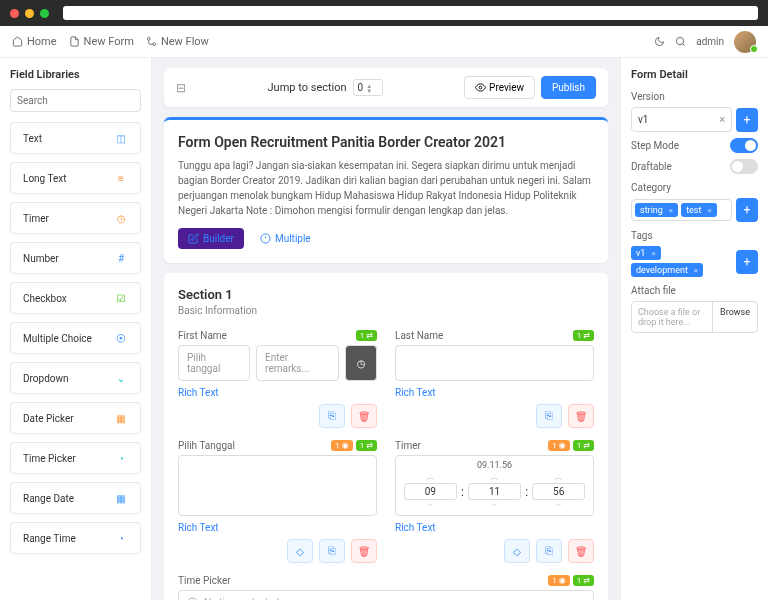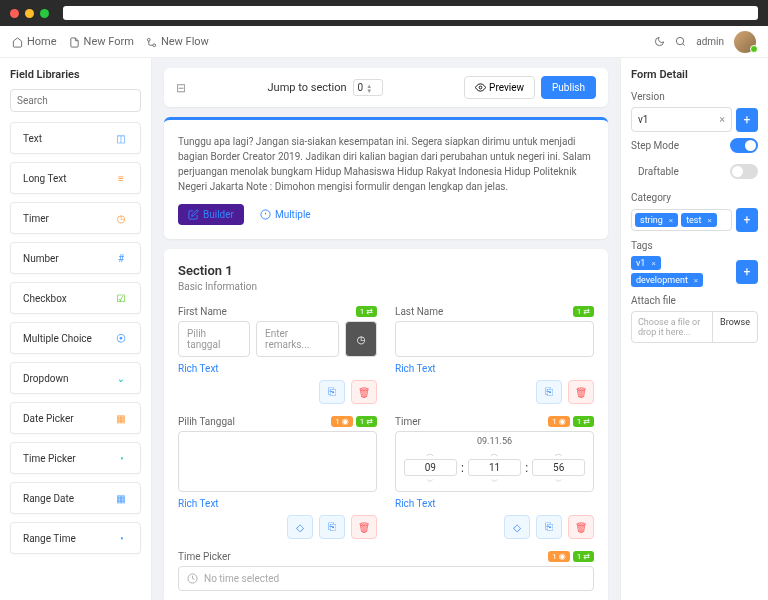--- a/index.html
+++ b/index.html
@@ -2,21 +2,21 @@
 <html><head>
 <meta charset="utf-8">
 <style>
 *{box-sizing:border-box;margin:0;padding:0;font-family:-apple-system,BlinkMacSystemFont,"Segoe UI",Roboto,sans-serif}
 body{background:#f0f2f5;font-size:12px;color:#333;width:768px;height:600px;overflow:hidden}
 .browser-bar{background:#2b2b2b;height:26px;display:flex;align-items:center;padding:0 10px;gap:6px}
 .dot{width:9px;height:9px;border-radius:50%}
 .dot.r{background:#ff5f56}.dot.y{background:#ffbd2e}.dot.g{background:#27c93f}
 .url{flex:1;background:#fff;height:14px;border-radius:3px;margin-left:8px}
 .topnav{background:#fff;height:32px;display:flex;align-items:center;padding:0 12px;border-bottom:1px solid #eee}
-.nav-item{display:flex;align-items:flex-end;gap:4px;margin-right:12px;color:#666;font-size:11px;cursor:pointer}
+.nav-item{display:flex;align-items:center;gap:4px;margin-right:12px;color:#666;font-size:11px;cursor:pointer}
 .nav-right{margin-left:auto;display:flex;align-items:center;gap:10px}
 .avatar{width:22px;height:22px;border-radius:50%;background:linear-gradient(135deg,#d4a574,#8b6f47);position:relative}
 .avatar::after{content:"";position:absolute;bottom:0;right:-2px;width:6px;height:6px;background:#52c41a;border:1px solid #fff;border-radius:50%}
 .layout{display:flex;height:542px}
 .left{width:152px;background:#fff;padding:10px;border-right:1px solid #eee;overflow-y:auto}
 .left h4{font-size:11px;font-weight:600;margin-bottom:8px}
 .search-box{display:flex;border:1px solid #e0e0e0;border-radius:4px;margin-bottom:10px}
 .search-box input{flex:1;border:none;padding:5px 6px;font-size:10px;outline:none;background:transparent}
 .field-item{display:flex;align-items:center;justify-content:space-between;border:1px solid #e8e8e8;border-radius:4px;padding:8px 12px;margin-bottom:8px;font-size:10px;cursor:pointer;box-shadow:0 1px 2px rgba(0,0,0,0.03)}
 .field-icon{width:14px;height:14px;display:flex;align-items:center;justify-content:center;font-size:10px}
@@ -192,20 +192,21 @@
           <svg viewBox="0 0 24 24" fill="none" stroke="currentColor" stroke-width="2">
             <path d="M1 12s4-8 11-8 11 8 11 8-4 8-11 8-11-8-11-8z"></path>
             <circle cx="12" cy="12" r="3"></circle>
           </svg>
           <span>Preview</span>
         </button>
       <button class="btn btn-primary" style="margin-left:6px">Publish</button>
     </div>
 
     <div class="form-card">
+      <h3>Form Open Recruitment Panitia Border Creator 2021</h3>
       <p>Tunggu apa lagi? Jangan sia-siakan kesempatan ini. Segera siapkan dirimu untuk menjadi bagian Border Creator 2019. Jadikan diri kalian bagian dari perubahan untuk negeri ini. Salam perjuangan menolak bungkam Hidup Mahasiswa Hidup Rakyat Indonesia Hidup Politeknik Negeri Jakarta Note : Dimohon mengisi formulir dengan lengkap dan jelas.</p>
       <div class="tab-row">
         <div class="tab-btn active">
             <svg viewBox="0 0 24 24" fill="none" stroke="currentColor" stroke-width="2">
               <path d="M11 4H4a2 2 0 00-2 2v14a2 2 0 002 2h14a2 2 0 002-2v-7"></path>
               <path d="M18.5 2.5a2.121 2.121 0 013 3L12 15l-4 1 1-4 9.5-9.5z"></path>
             </svg>
             <span>Builder</span>
           </div>
         <div class="tab-btn">
@@ -343,21 +344,21 @@
           <span>v1</span>
           <span class="close-x">×</span>
         </div>
       <div class="plus-btn">+</div>
     </div>
     <div class="toggle-row">
         <span class="rlabel" style="margin:0">Step Mode</span>
         <div class="toggle on"></div>
       </div>
     <div class="toggle-row">
-        <span class="rlabel" style="margin:7px">Draftable</span>
+        <span class="rlabel" style="margin:0">Draftable</span>
         <div class="toggle off"></div>
       </div>
     <div class="rlabel">Category</div>
     <div class="rrow">
       <div class="tag-box" style="flex:1">
         <span class="tag">
             <span>string</span>
             <span class="x">×</span>
           </span>
         <span class="tag">

